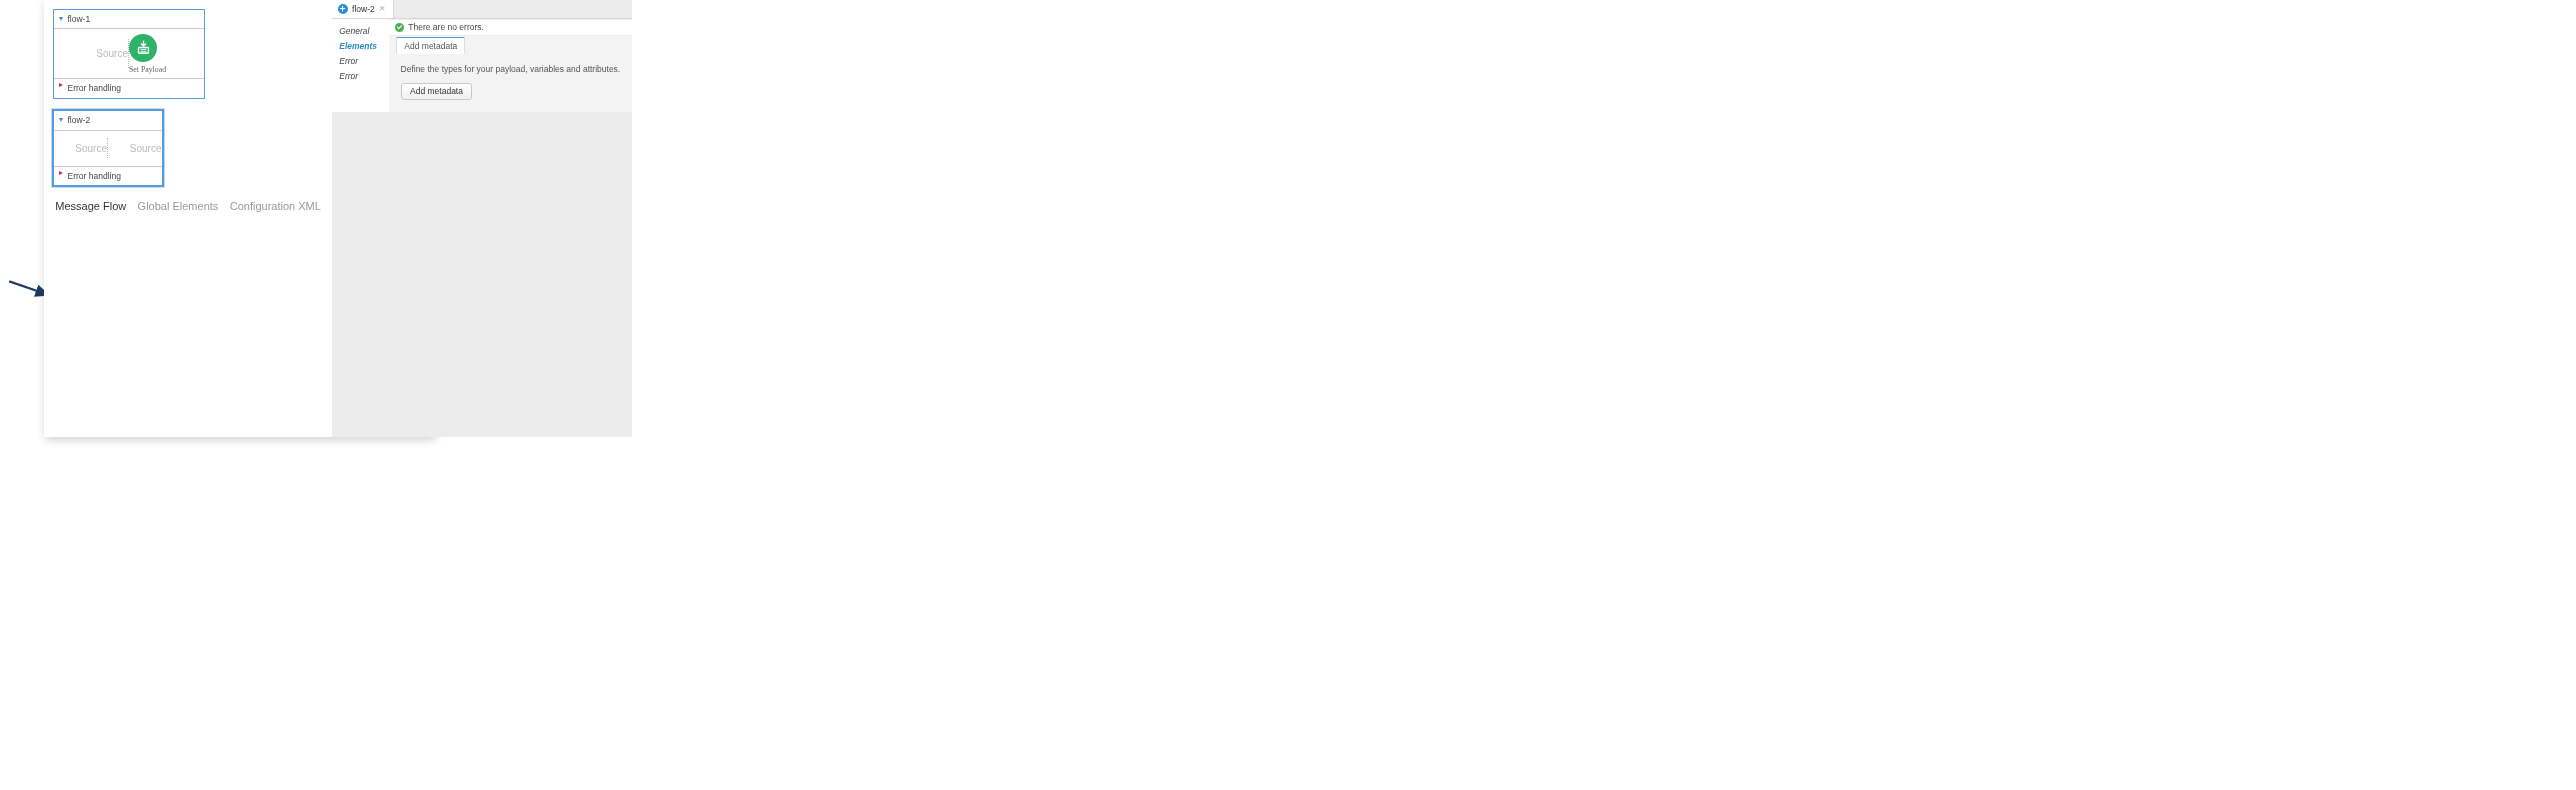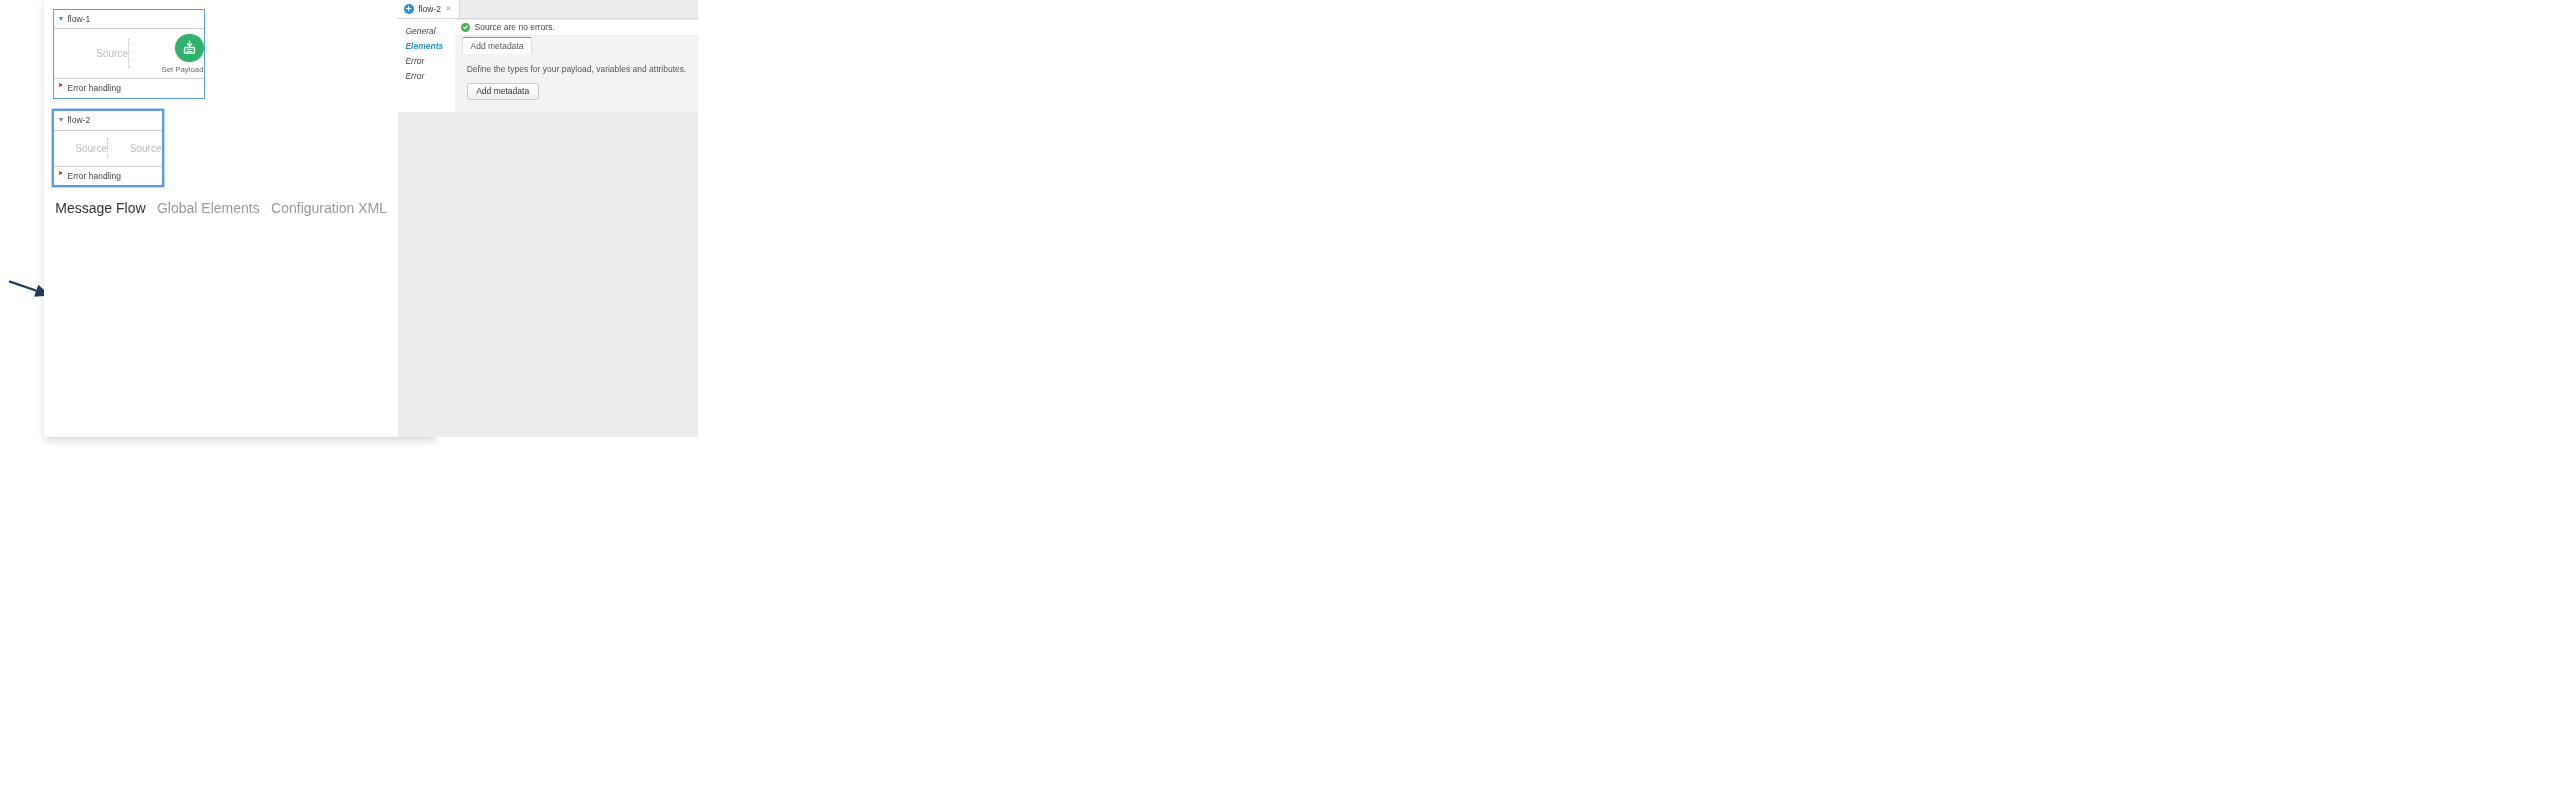--- a/index.html
+++ b/index.html
@@ -76,22 +76,23 @@
   }
   .vsep {
     width: 0;
     border-left: 0.7px dotted #bbb;
     height: 28.4px;
   }
   .component {
     flex: 1;
     display: flex;
     flex-direction: column;
-    align-items: flex-end;
+    align-items: flex-start;
     justify-content: center;
+    font-family: Liberation Serif, serif;
   }
   .set-payload-icon {
     width: 28.4px;
     height: 28.4px;
     border-radius: 50%;
     background: #2fb36a;
     position: relative;
   }
   .set-payload-icon svg { position: absolute; top: 5.7px; left: 5.7px; }
   .component-label {
@@ -103,21 +104,21 @@
     padding: 4.3px 5.7px;
     font-size: 8.5px;
     color: #444;
     display: flex;
   }
 
   .canvas-tabs {
     display: flex;
     gap: 11.4px;
     padding: 0 2.8px;
-    font-size: 14px;
+    font-size: 11px;
     margin-top: 14.2px;
     color: #999;
   }
   .canvas-tabs .active { color: #333; font-weight: 500; }
 
   .config-editor { flex: 0 0 auto; background: #ececec; }
   .editor-tabbar {
     display: flex;
     align-items: center;
     height: 18.5px;
@@ -321,21 +322,21 @@
         <span class="sidebar-item">Error</span>
       </div>
 
       <div class="main-panel">
         <div class="status-row">
           <span class="ok-dot">
             <svg width="6.4" height="6.4" viewBox="0 0 9 9">
                 <path d="M2 4.5 L4 6.5 L7.5 2.5" stroke="#fff" stroke-width="1.6" fill="none" stroke-linecap="round" stroke-linejoin="round"></path>
               </svg>
           </span>
-          <span>Source are no errors.</span>
+          <span>There are no errors.</span>
         </div>
         <div class="inner-tabbar">
           <div class="inner-tab">Add metadata</div>
         </div>
         <div class="meta-content">
           <div class="hint">Define the types for your payload, variables and attributes.</div>
           <button class="add-btn">Add metadata</button>
         </div>
       </div>
     </div>

